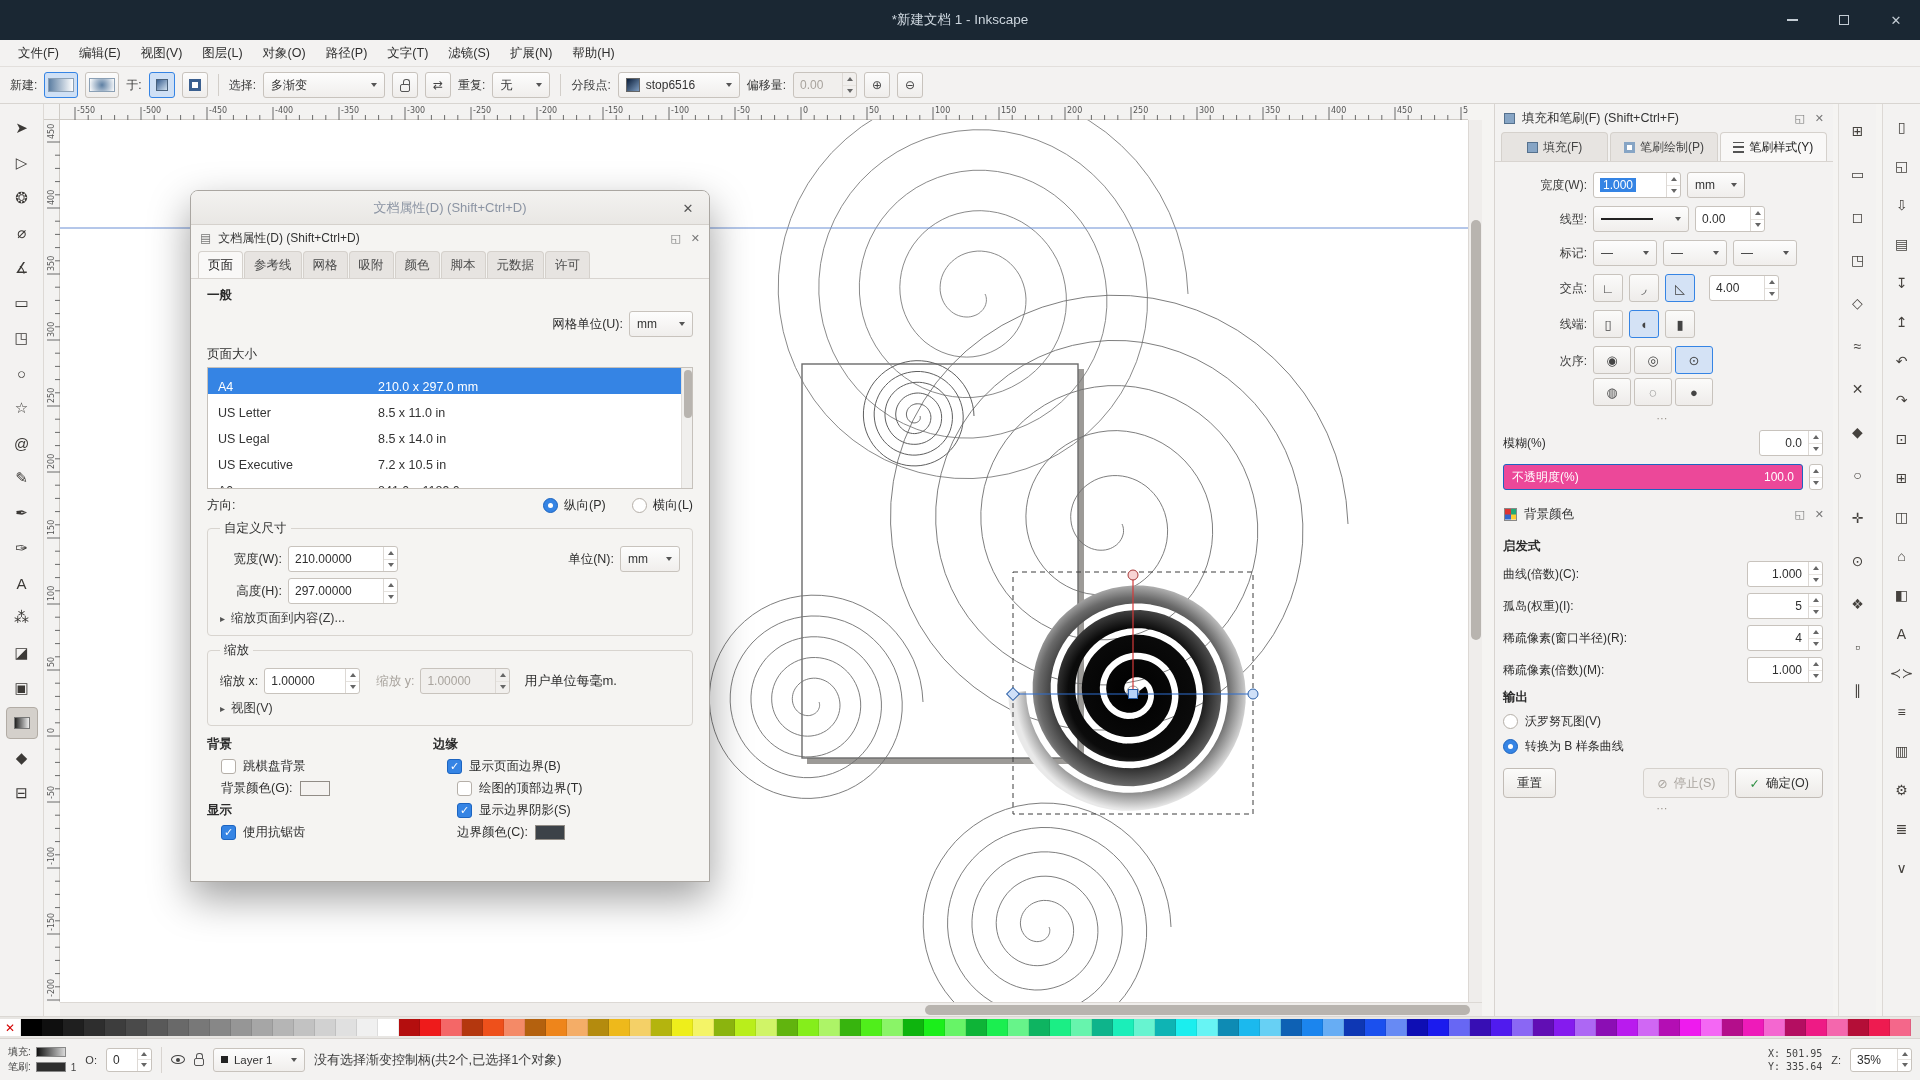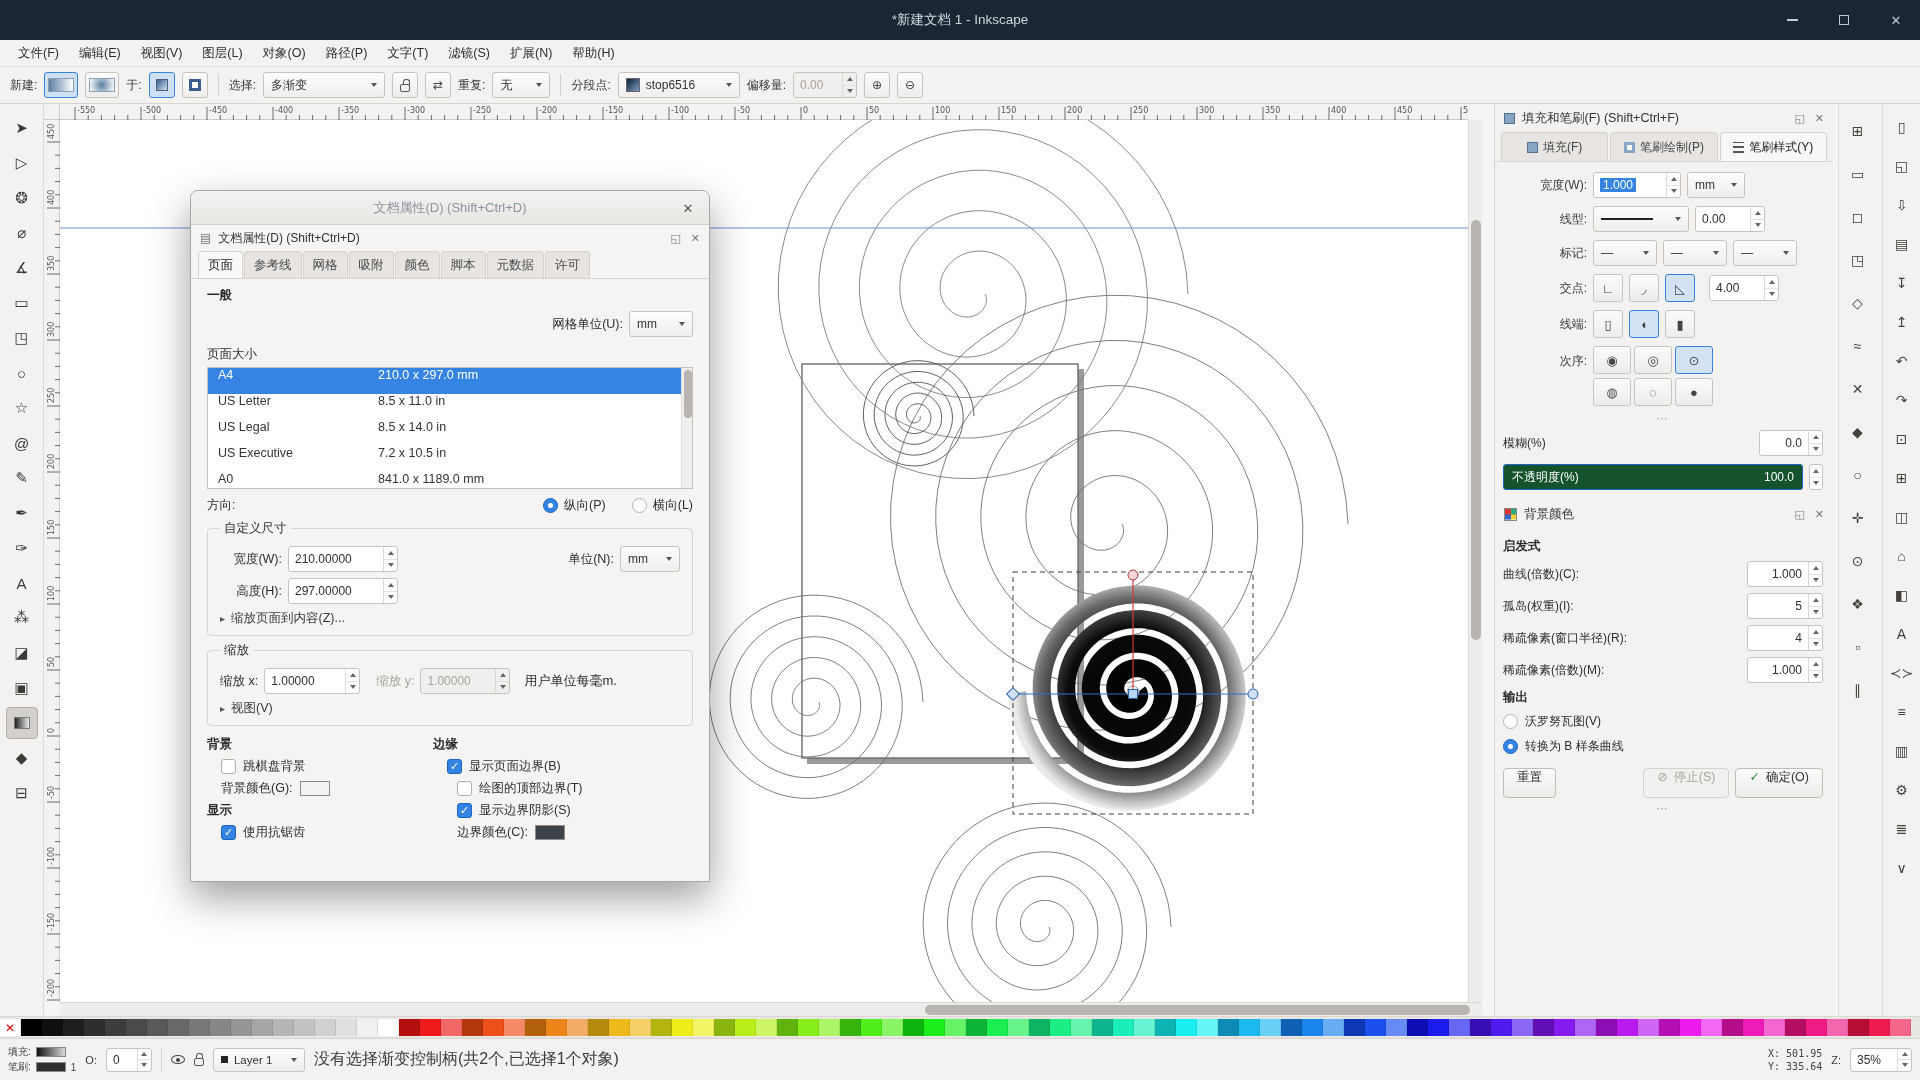--- a/index.html
+++ b/index.html
@@ -67,26 +67,26 @@
 .fs-tab.active{background:#f9f8f7;color:#222}
 .tab-ico-fill{width:11px;height:11px;background:#87a5c5;border:1px solid #55718e}
 .tab-ico-paint{width:11px;height:11px;border:3px solid #87a5c5;background:#fff}
 .tab-ico-style{width:11px;height:11px;background:repeating-linear-gradient(0deg,#555 0 2px,transparent 2px 5px)}
 .fs-body{padding:10px 10px 4px 8px;display:flex;flex-direction:column;gap:8px}
 .fs-row{display:flex;align-items:center;gap:6px}
 .fs-row .lbl{width:84px;text-align:right;color:#3a3a3a;flex:none;white-space:nowrap}
 .sq-btn{width:30px;height:28px;border:1px solid #c8c3bd;border-radius:3px;background:linear-gradient(#fbfbfa,#eeecea);display:flex;align-items:center;justify-content:center;color:#444;font-size:13px}
 .sq-btn.active{background:#d4e2f5;border-color:#3584e4}
 .line-preview{width:52px;height:2px;background:#222}
-.opacity-bar{height:26px;background:#14532d;border:1px solid #1c64c0;border-radius:3px;color:#fff;display:flex;align-items:center;padding:0 8px;font-size:12px;flex:1}
+.opacity-bar{height:26px;background:#ec4899;border:1px solid #1c64c0;border-radius:3px;color:#fff;display:flex;align-items:center;padding:0 8px;font-size:12px;flex:1}
 .opacity-bar .oval{margin-left:auto}
 .dots{color:#9a958f;text-align:center;font-size:11px;line-height:8px;letter-spacing:2px}
 .section-label{font-weight:bold;color:#2b2b2b;font-size:12.5px}
 .trace-ico{width:13px;height:13px;border:1px solid #888;background-image:linear-gradient(90deg,#d33 50%,#2a7 50%),linear-gradient(90deg,#36c 50%,#fc3 50%);background-size:100% 50%;background-position:top,bottom;background-repeat:no-repeat}
-.gtk-btn{height:30px;border:1px solid #c2bcb6;border-radius:4px;background:linear-gradient(#fbfbfa,#edebe8);padding:0 13px;display:flex;align-items:flex-start;gap:6px;font-size:12.5px;color:#333}
+.gtk-btn{height:30px;border:1px solid #c2bcb6;border-radius:4px;background:linear-gradient(#fbfbfa,#edebe8);padding:0 13px;display:flex;align-items:center;gap:6px;font-size:12.5px;color:#333}
 .gtk-btn.disabled{color:#a9a49e;background:#f2f0ee;border-color:#d5d1cc}
 .ok-check{color:#2a8d3f}
 
 
 .cb{width:15px;height:15px;border:1px solid #b5afa8;border-radius:3px;background:#fff;display:flex;align-items:center;justify-content:center;flex:none;font-size:11px;color:#fff}
 .cb.checked{background:#3584e4;border-color:#1c64c0}
 .radio{width:15px;height:15px;border:1px solid #b5afa8;border-radius:50%;background:#fff;flex:none;display:flex;align-items:center;justify-content:center}
 .radio.checked{border-color:#1c64c0;background:#3584e4}
 .radio.checked::after{content:"";width:5px;height:5px;background:#fff;border-radius:50%}
 .cb-row{display:flex;align-items:center;gap:7px;margin:5px 0}
@@ -94,21 +94,21 @@
 
 .dialog{position:absolute;left:190px;top:190px;width:520px;height:692px;background:#f5f4f2;border:1px solid #aaa6a1;border-radius:8px 8px 0 0;box-shadow:0 16px 40px rgba(0,0,0,.38);z-index:40;display:flex;flex-direction:column;overflow:hidden}
 .dlg-titlebar{height:34px;background:linear-gradient(#f3f2f0,#e9e7e4);border-bottom:1px solid #d5d1cc;display:flex;align-items:center;justify-content:center;position:relative;color:#8b94a3;font-size:13px;flex:none}
 .dlg-close{position:absolute;right:12px;top:8px;width:18px;height:18px;display:flex;align-items:center;justify-content:center;color:#555;font-size:13px}
 .dlg-header{height:26px;display:flex;align-items:center;gap:7px;padding:0 9px;font-size:12px;color:#333;flex:none}
 .dlg-tabs{display:flex;height:28px;padding:0 7px;gap:1px;border-bottom:1px solid #d8d4d0;flex:none}
 .dlg-tab{padding:0 9px;display:flex;align-items:center;font-size:12.5px;color:#4a4a4a;background:#e7e4e1;border:1px solid #d5d1cc;border-bottom:none;border-radius:4px 4px 0 0}
 .dlg-tab.active{background:#f9f8f7;color:#1a1a1a}
 .dlg-body{flex:1;padding:8px 16px 10px;display:flex;flex-direction:column;font-size:12.5px;overflow:hidden}
 .pagesize-list{border:1px solid #c6c1bb;background:#fff;height:122px;overflow:hidden;position:relative;margin:4px 0 8px}
-.ps-row{height:26px;display:flex;align-items:flex-start;padding:0 10px;font-size:12.5px;color:#333}
+.ps-row{height:26px;display:flex;align-items:flex-end;padding:0 10px;font-size:12.5px;color:#333}
 .ps-row .ps-name{width:160px}
 .ps-row.selected{background:#3584e4;color:#fff}
 .ps-scroll{position:absolute;right:0;top:0;width:11px;height:100%;background:#f0efed;border-left:1px solid #e0ddd9}
 .ps-scroll .thumb{position:absolute;left:1.5px;top:2px;width:8px;height:48px;background:#b8b4af;border-radius:4px}
 fieldset{border:1px solid #d8d4cf;border-radius:4px;padding:6px 12px 8px;margin-top:6px}
 legend{font-size:12.5px;padding:0 4px;color:#2e2e2e}
 .expander{display:flex;align-items:center;gap:6px;color:#3a3a3a;margin-top:6px;font-size:12.5px}
 .expander .tri{font-size:10px;color:#555}
 .swatch{width:30px;height:15px;border:1px solid #918c86;flex:none}
 
@@ -127,21 +127,21 @@
 .statusbar{position:absolute;left:0;top:1038px;width:1920px;height:42px;background:#f3f2f1;border-top:1px solid #d8d4d0;display:flex;align-items:center;padding:0 8px;gap:9px;font-size:11px;color:#333}
 .fs-ind{display:grid;grid-template-columns:auto auto auto;gap:1px 5px;align-items:center;font-size:10px;color:#444}
 .fs-ind .sw-fill{width:30px;height:10px;background:linear-gradient(90deg,#111,#d8d8d8);border:1px solid #888}
 .fs-ind .sw-stroke{width:30px;height:10px;background:#2e2e2e;border:1px solid #888}
 .icon-eye{width:14px;height:9px;border:1px solid #444;border-radius:50%;position:relative}
 .icon-eye::after{content:"";position:absolute;left:4px;top:1.5px;width:4px;height:4px;background:#444;border-radius:50%}
 .icon-lock{width:10px;height:8px;border:1px solid #555;border-radius:2px;position:relative;margin-top:5px}
 .icon-lock::before{content:"";position:absolute;left:1.5px;top:-6px;width:5px;height:5px;border:1.5px solid #555;border-bottom:none;border-radius:3px 3px 0 0}
 .layer-dd{height:24px;border:1px solid #c8c3bd;border-radius:3px;background:linear-gradient(#fdfdfd,#f0eeec);display:flex;align-items:center;gap:6px;padding:0 7px;font-size:11.5px;min-width:92px}
 .layer-dot{width:7px;height:7px;background:#222;flex:none}
-.status-msg{flex:1;font-size:16px;color:#3a3a3a;white-space:nowrap;overflow:hidden}
+.status-msg{flex:1;font-size:13px;color:#3a3a3a;white-space:nowrap;overflow:hidden}
 .coords{display:flex;flex-direction:column;align-items:flex-end;font-size:10px;line-height:13px;color:#444;font-family:"DejaVu Sans Mono","Liberation Mono",monospace}
 .sep-v{width:1px;height:26px;background:#d8d4d0}
 .lbl-plain{color:#3a3a3a;white-space:nowrap}
 </style>
 </head>
 <body>
 <div id="app">
 
 <div class="titlebar">
   <span class="title">*新建文档 1 - Inkscape</span>

